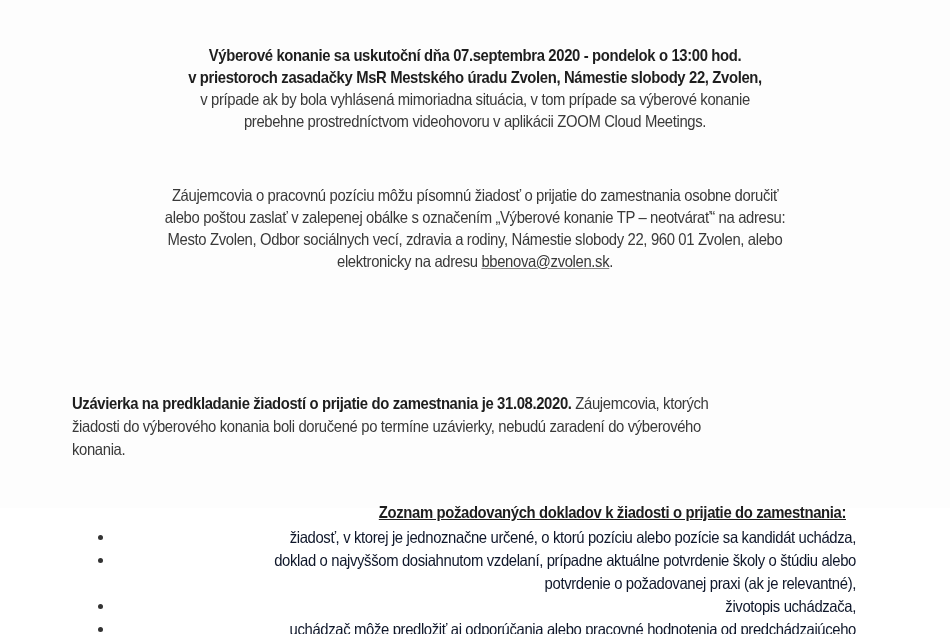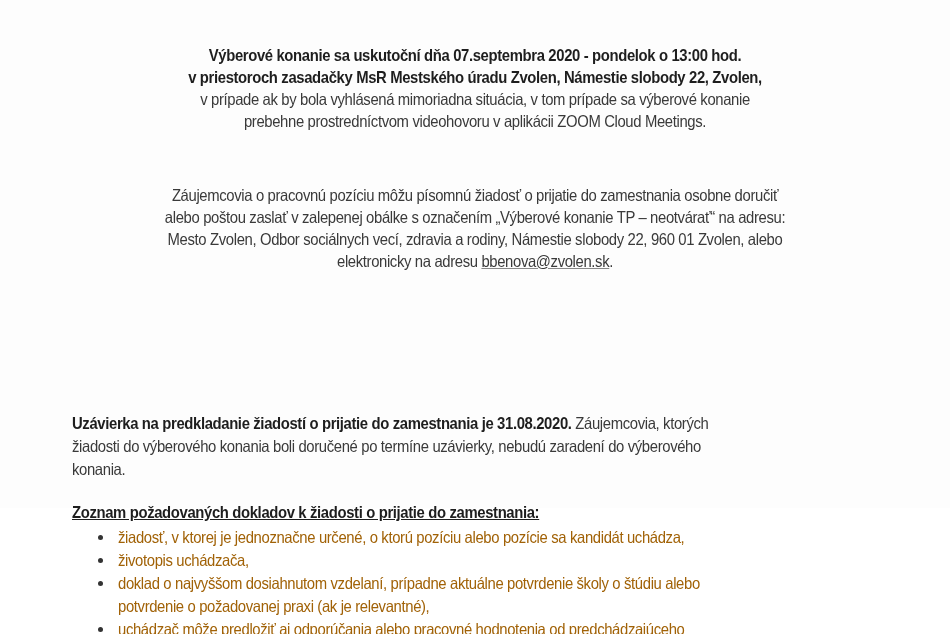--- a/index.html
+++ b/index.html
@@ -61,21 +61,22 @@
       padding: 0;
       position: absolute;
       left: 98px;
       width: 840px;
     }
     ul.bullets li {
       position: relative;
       padding-left: 20px;
       font-size: 16.5px;
       line-height: 23px;
-      color: #a16207;
+      color: #0f172a;
+      text-align: right;
     }
     ul.bullets li .bdot {
       position: absolute;
       left: 0;
       top: 9px;
       width: 5px;
       height: 5px;
       border-radius: 50%;
       background: #333;
     }
@@ -102,45 +103,45 @@
   <div class="center-block" style="top:184px;">
     <div class="line normal">Záujemcovia o pracovnú pozíciu môžu písomnú žiadosť o prijatie do zamestnania osobne doručiť</div>
     <div class="line normal">alebo poštou zaslať v zalepenej obálke s označením „Výberové konanie TP – neotvárať“ na adresu:</div>
     <div class="line normal">Mesto Zvolen, Odbor sociálnych vecí, zdravia a rodiny, Námestie slobody 22, 960 01  Zvolen, alebo</div>
     <div class="line normal">
       <span>elektronicky na adresu </span><span class="link">bbenova@zvolen.sk</span><span>.</span>
     </div>
   </div>
 
 
-  <div class="left-block" style="top:412px;">
+  <div class="left-block" style="top:392px;">
     <div class="left-line">
       <span class="bold">Uzávierka na predkladanie žiadostí o prijatie do zamestnania je 31.08.2020.</span><span class="normal"> Záujemcovia, ktorých</span>
     </div>
     <div class="left-line normal">žiadosti do výberového konania boli doručené po termíne uzávierky, nebudú zaradení do výberového</div>
     <div class="left-line normal">konania.</div>
   </div>
 
-  <div class="left-block" style="top:501px;">
+  <div class="left-block" style="top:501px;text-align:right;">
     <div class="left-line bold underline">Zoznam požadovaných dokladov k žiadosti o prijatie do zamestnania:</div>
   </div>
 
   <ul class="bullets" style="top:526px;">
     <li>
       <span class="bdot"></span>
       <span class="btext">žiadosť, v ktorej je jednoznačne určené, o ktorú pozíciu alebo pozície sa kandidát uchádza,</span>
     </li>
     <li>
       <span class="bdot"></span>
-      <span class="btext">životopis uchádzača,</span>
+      <span class="btext">doklad o najvyššom dosiahnutom vzdelaní, prípadne aktuálne potvrdenie školy o štúdiu alebo</span>
+      <span class="btext">potvrdenie o požadovanej praxi (ak je relevantné),</span>
     </li>
     <li>
       <span class="bdot"></span>
-      <span class="btext">doklad o najvyššom dosiahnutom vzdelaní, prípadne aktuálne potvrdenie školy o štúdiu alebo</span>
-      <span class="btext">potvrdenie o požadovanej praxi (ak je relevantné),</span>
+      <span class="btext">životopis uchádzača,</span>
     </li>
     <li>
       <span class="bdot"></span>
       <span class="btext">uchádzač môže predložiť aj odporúčania alebo pracovné hodnotenia od predchádzajúceho</span>
     </li>
   </ul>
 
 </div>
 
 </body></html>

